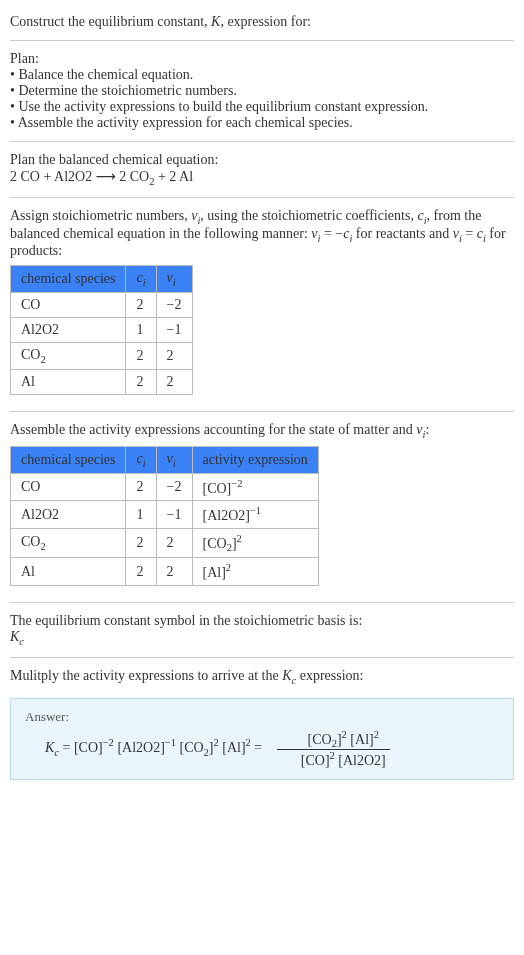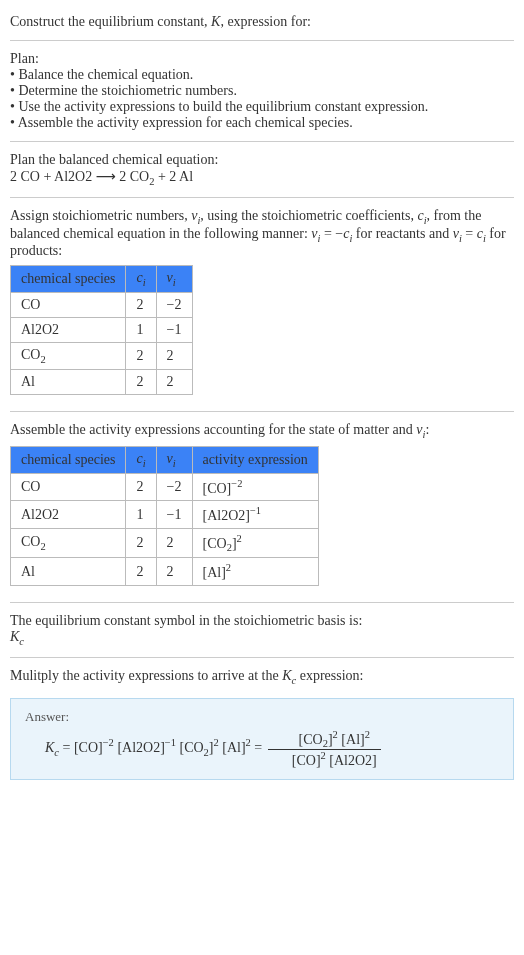--- a/index.html
+++ b/index.html
@@ -47,21 +47,21 @@
   }
   .answer-label {
     font-size: 13px;
     color: #555;
     margin-bottom: 4px;
   }
   .frac {
     display: inline-block;
     vertical-align: middle;
     text-align: center;
-    margin: 0 2px;
+    margin: 0 11px;
   }
   .frac .num-top {
     display: block;
     border-bottom: 1px solid #333;
     padding: 0 4px;
   }
   .frac .den {
     display: block;
     padding: 0 4px;
     text-align: right;

